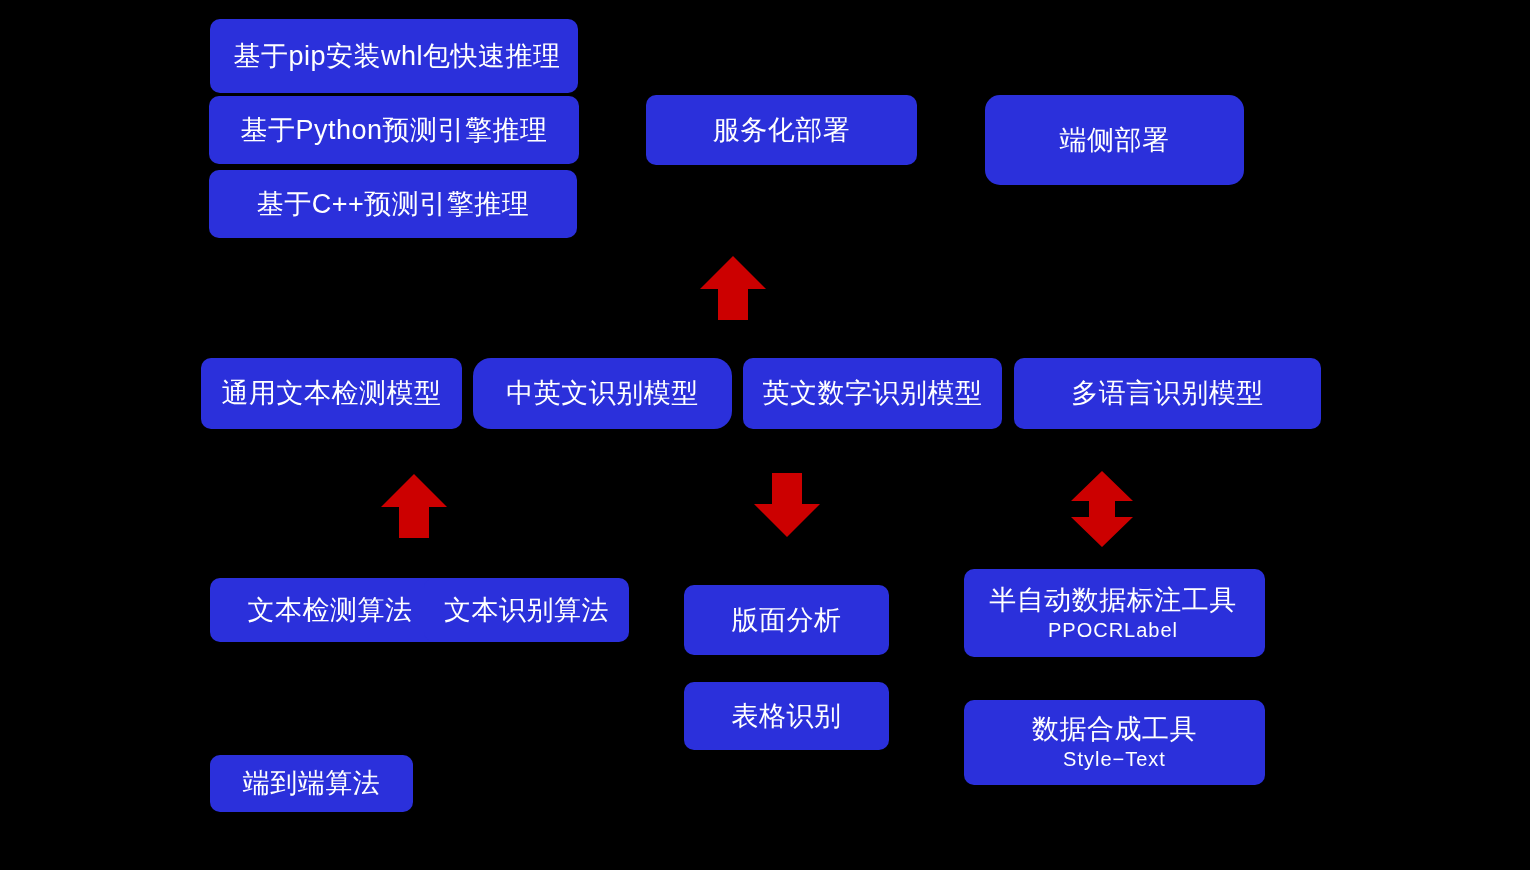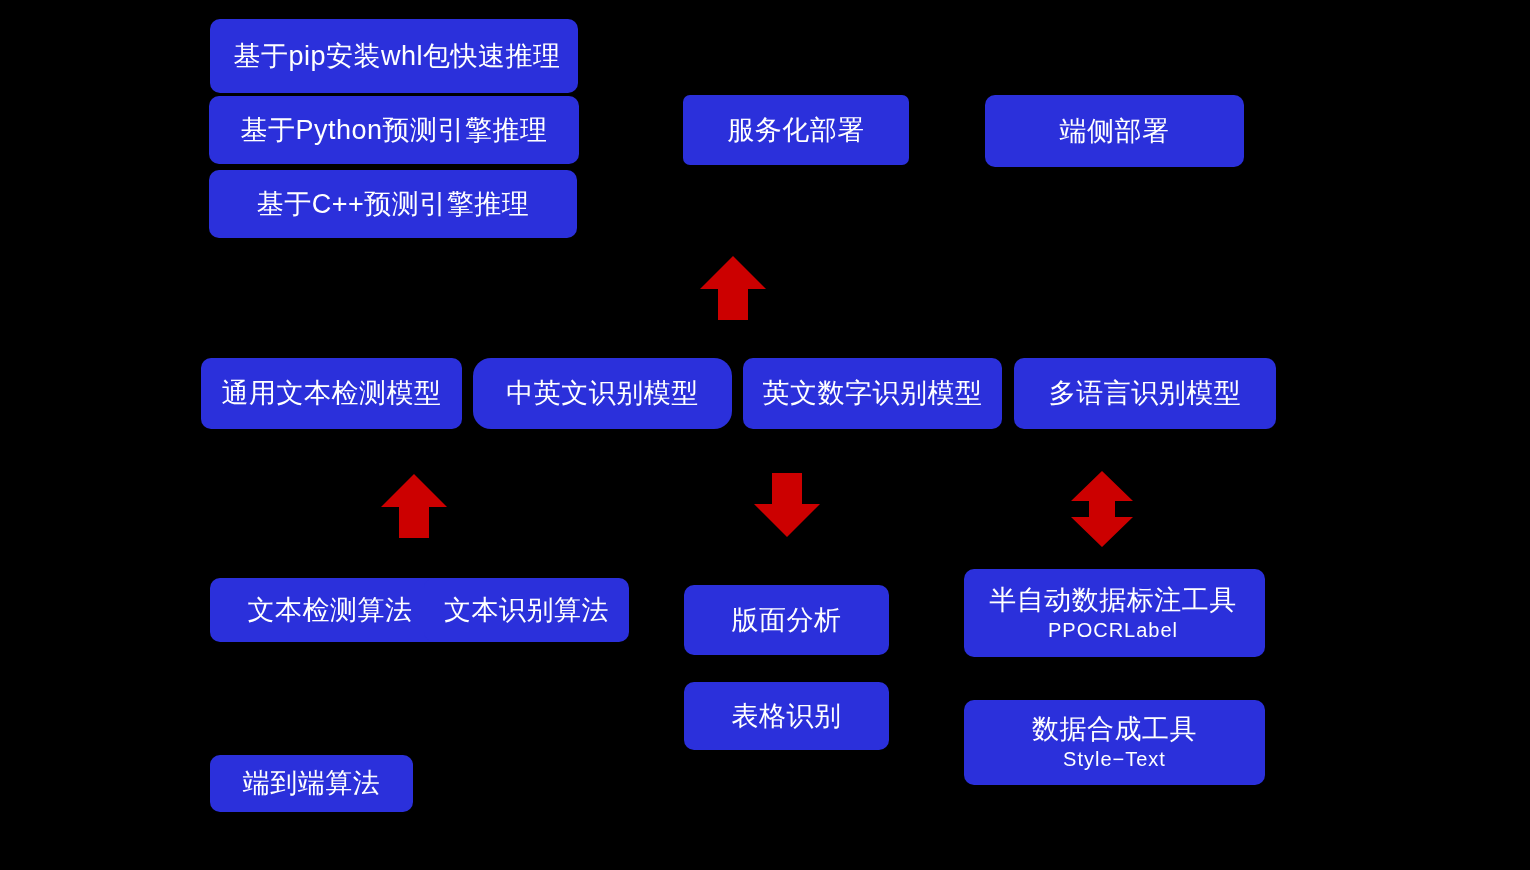--- a/index.html
+++ b/index.html
@@ -51,43 +51,43 @@
   <div class="node" style="left:210px; top:19px; width:368px; height:74px;padding-left:16px;">
     <span>基于pip安装whl包快速推理</span>
   </div>
   <div class="node" style="left:209px; top:96px; width:370px; height:68px;">
     <span>基于Python预测引擎推理</span>
   </div>
   <div class="node" style="left:209px; top:170px; width:368px; height:68px;">
     <span>基于C++预测引擎推理</span>
   </div>
 
-  <div class="node" style="left:683px; top:95px; width:226px; height:70px;border-radius:7px;">
+  <div class="node" style="left:646px; top:95px; width:271px; height:70px;">
     <span>服务化部署</span>
   </div>
-  <div class="node" style="left:985px; top:95px; width:259px; height:72px;">
+  <div class="node" style="left:985px; top:95px; width:259px; height:90px;border-radius:15px;">
     <span>端侧部署</span>
   </div>
 
   <div class="arrow" style="left:700px; top:256px; width:66px; height:64px;">
     <svg width="66" height="64" viewBox="0 0 66 64">
       <polygon points="33,0 66,33 48,33 48,64 18,64 18,33 0,33" fill="#cc0000"></polygon>
     </svg>
   </div>
 
   <div class="node" style="left:201px; top:358px; width:261px; height:71px;">
     <span>通用文本检测模型</span>
   </div>
   <div class="node" style="left:473px; top:358px; width:259px; height:71px;border-radius:18px;">
     <span>中英文识别模型</span>
   </div>
   <div class="node" style="left:743px; top:358px; width:259px; height:71px;">
     <span>英文数字识别模型</span>
   </div>
-  <div class="node" style="left:1014px; top:358px; width:262px; height:71px;">
+  <div class="node" style="left:1014px; top:358px; width:307px; height:71px;">
     <span>多语言识别模型</span>
   </div>
 
   <div class="arrow" style="left:381px; top:474px; width:66px; height:64px;">
     <svg width="66" height="64" viewBox="0 0 66 64">
       <polygon points="33,0 66,33 48,33 48,64 18,64 18,33 0,33" fill="#cc0000"></polygon>
     </svg>
   </div>
 
   <div class="arrow" style="left:754px; top:473px; width:66px; height:64px;">

